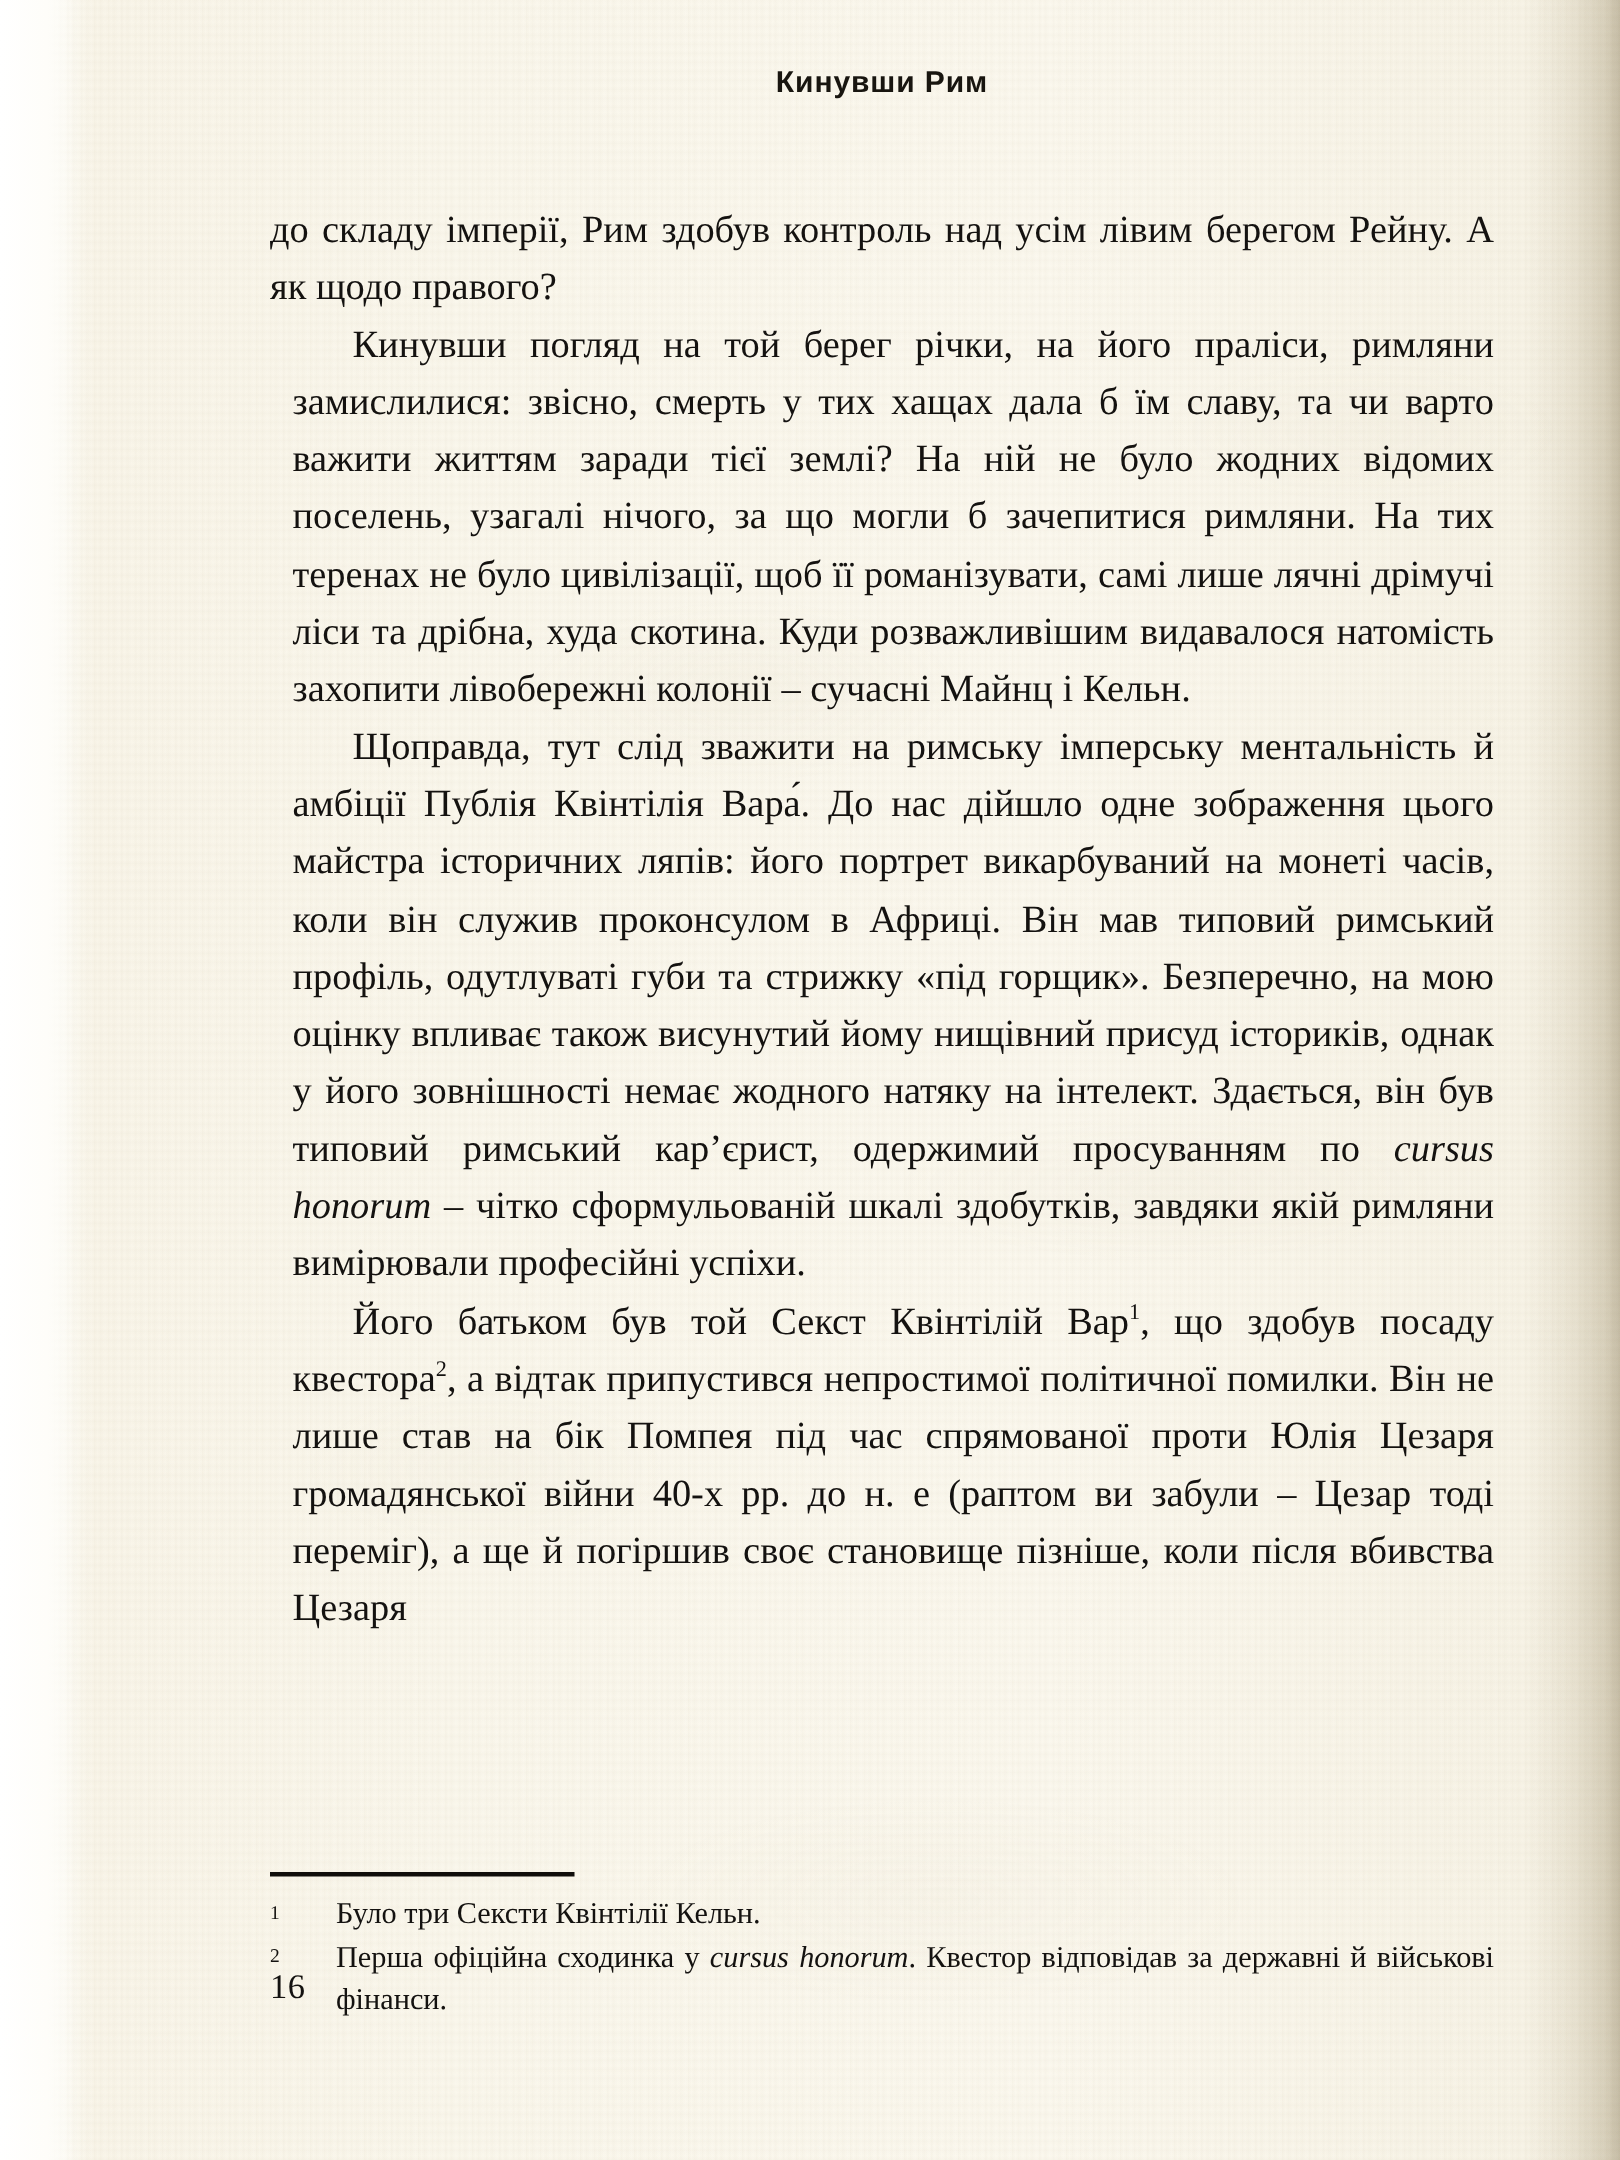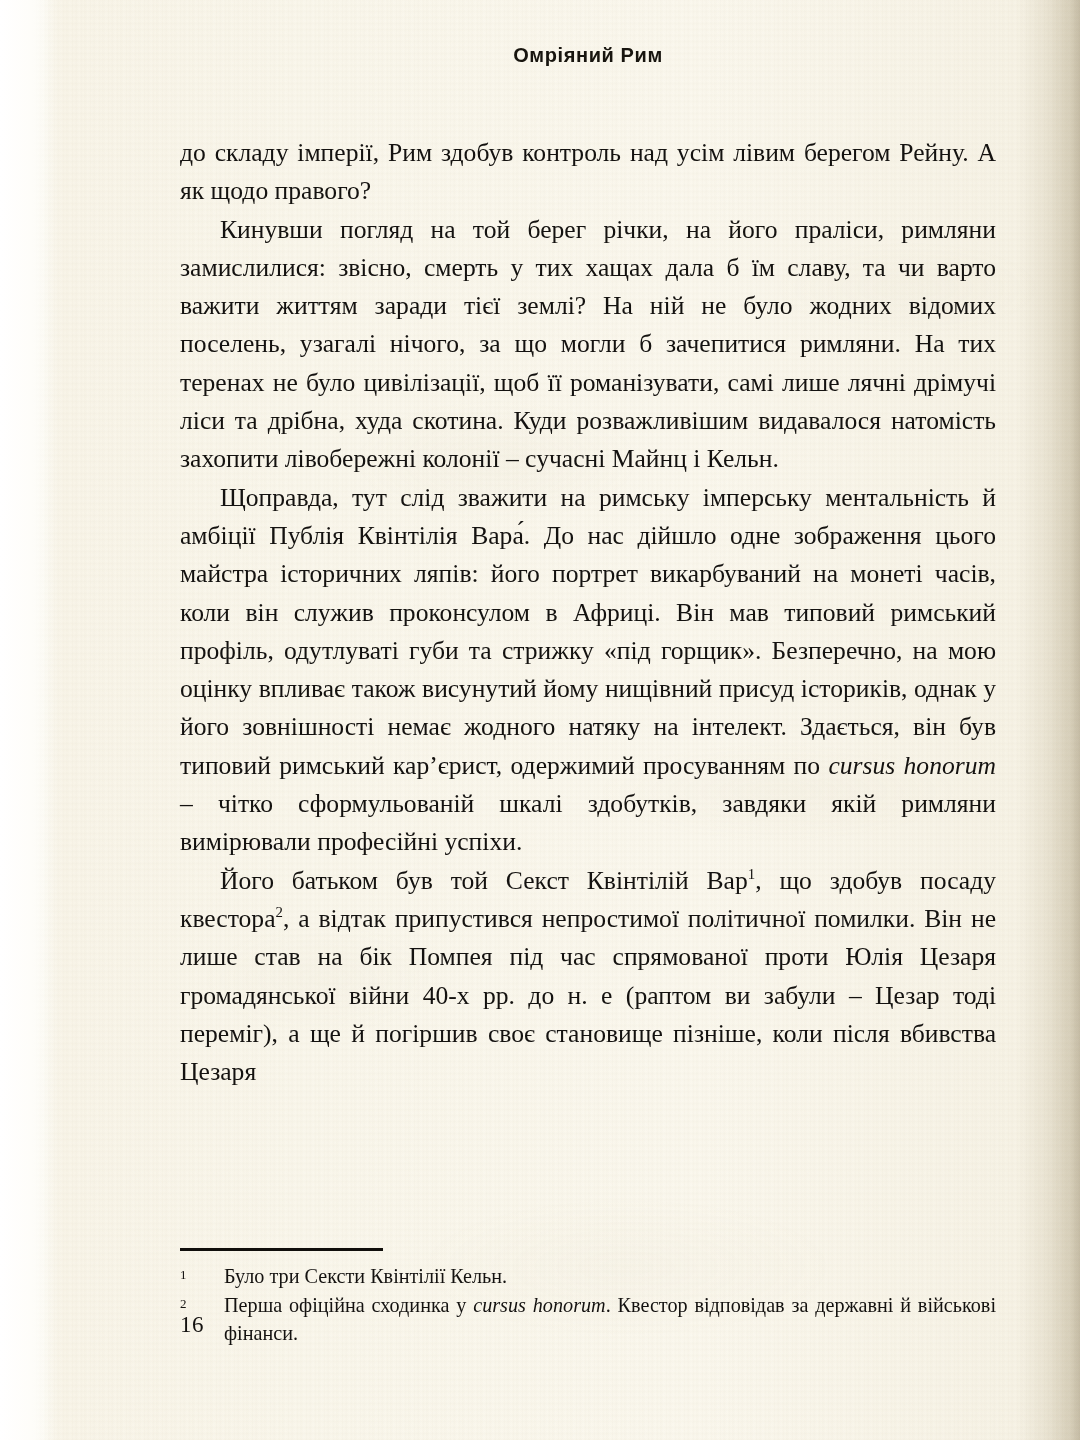--- a/index.html
+++ b/index.html
@@ -128,20 +128,21 @@
     line-height: 38.3px;
     text-align: justify;
     text-justify: inter-word;
     hyphens: manual;
     color: #141210;
     text-indent: 0;
   }
 
   .para.indent {
     text-indent: 40px;
+    margin-left: 15px;
   }
 
   .para i,
   .para em {
     font-style: italic;
   }
 
   sup.fn {
     font-size: 0.58em;
     vertical-align: super;
@@ -201,21 +202,21 @@
 </head>
 <body>
 
 <div class="page">
   <div class="page-mottle"></div>
   <div class="page-left-white"></div>
   <div class="page-edge-shade"></div>
 
   <div class="content">
 
-    <div class="running-head">Омріяний Рим</div>
+    <div class="running-head">Кинувши Рим</div>
 
     <div class="body-text">
         <p class="para">до складу імперії, Рим здобув контроль над усім лівим бе­регом Рейну. А як щодо правого?</p>
         <p class="para indent">Кинувши погляд на той берег річки, на його праліси, рим­ляни замислилися: звісно, смерть у тих хащах дала б їм славу, та чи варто важити життям заради тієї землі? На ній не було жодних відомих поселень, узагалі нічого, за що мог­ли б зачепитися римляни. На тих теренах не було цивілізації, щоб її романізувати, самі лише лячні дрімучі ліси та дрібна, худа скотина. Куди розважливішим видавалося натомість за­хопити лівобережні колонії – сучасні Майнц і Кельн.</p>
         <p class="para indent">Щоправда, тут слід зважити на римську імперську мен­тальність й амбіції Публія Квінтілія Вара́. До нас дійшло одне зображення цього майстра історичних ляпів: його портрет викарбуваний на монеті часів, коли він служив проконсу­лом в Африці. Він мав типовий римський профіль, одутлува­ті губи та стрижку «під горщик». Безперечно, на мою оцінку впливає також висунутий йому нищівний присуд істориків, однак у його зовнішності немає жодного натяку на інтелект. Здається, він був типовий римський кар’єрист, одержимий просуванням по <i>cursus honorum</i> – чітко сформульованій шкалі здобутків, завдяки якій римляни вимірювали про­фесійні успіхи.</p>
         <p class="para indent">Його батьком був той Секст Квінтілій Вар<sup class="fn">1</sup>, що здобув по­саду квестора<sup class="fn">2</sup>, а відтак припустився непростимої політич­ної помилки. Він не лише став на бік Помпея під час спря­мованої проти Юлія Цезаря громадянської війни 40-х рр. до н. е (раптом ви забули – Цезар тоді переміг), а ще й по­гіршив своє становище пізніше, коли після вбивства Цезаря</p>
       </div>
 
     <div class="footnotes">
       <div class="fn-rule"></div>

